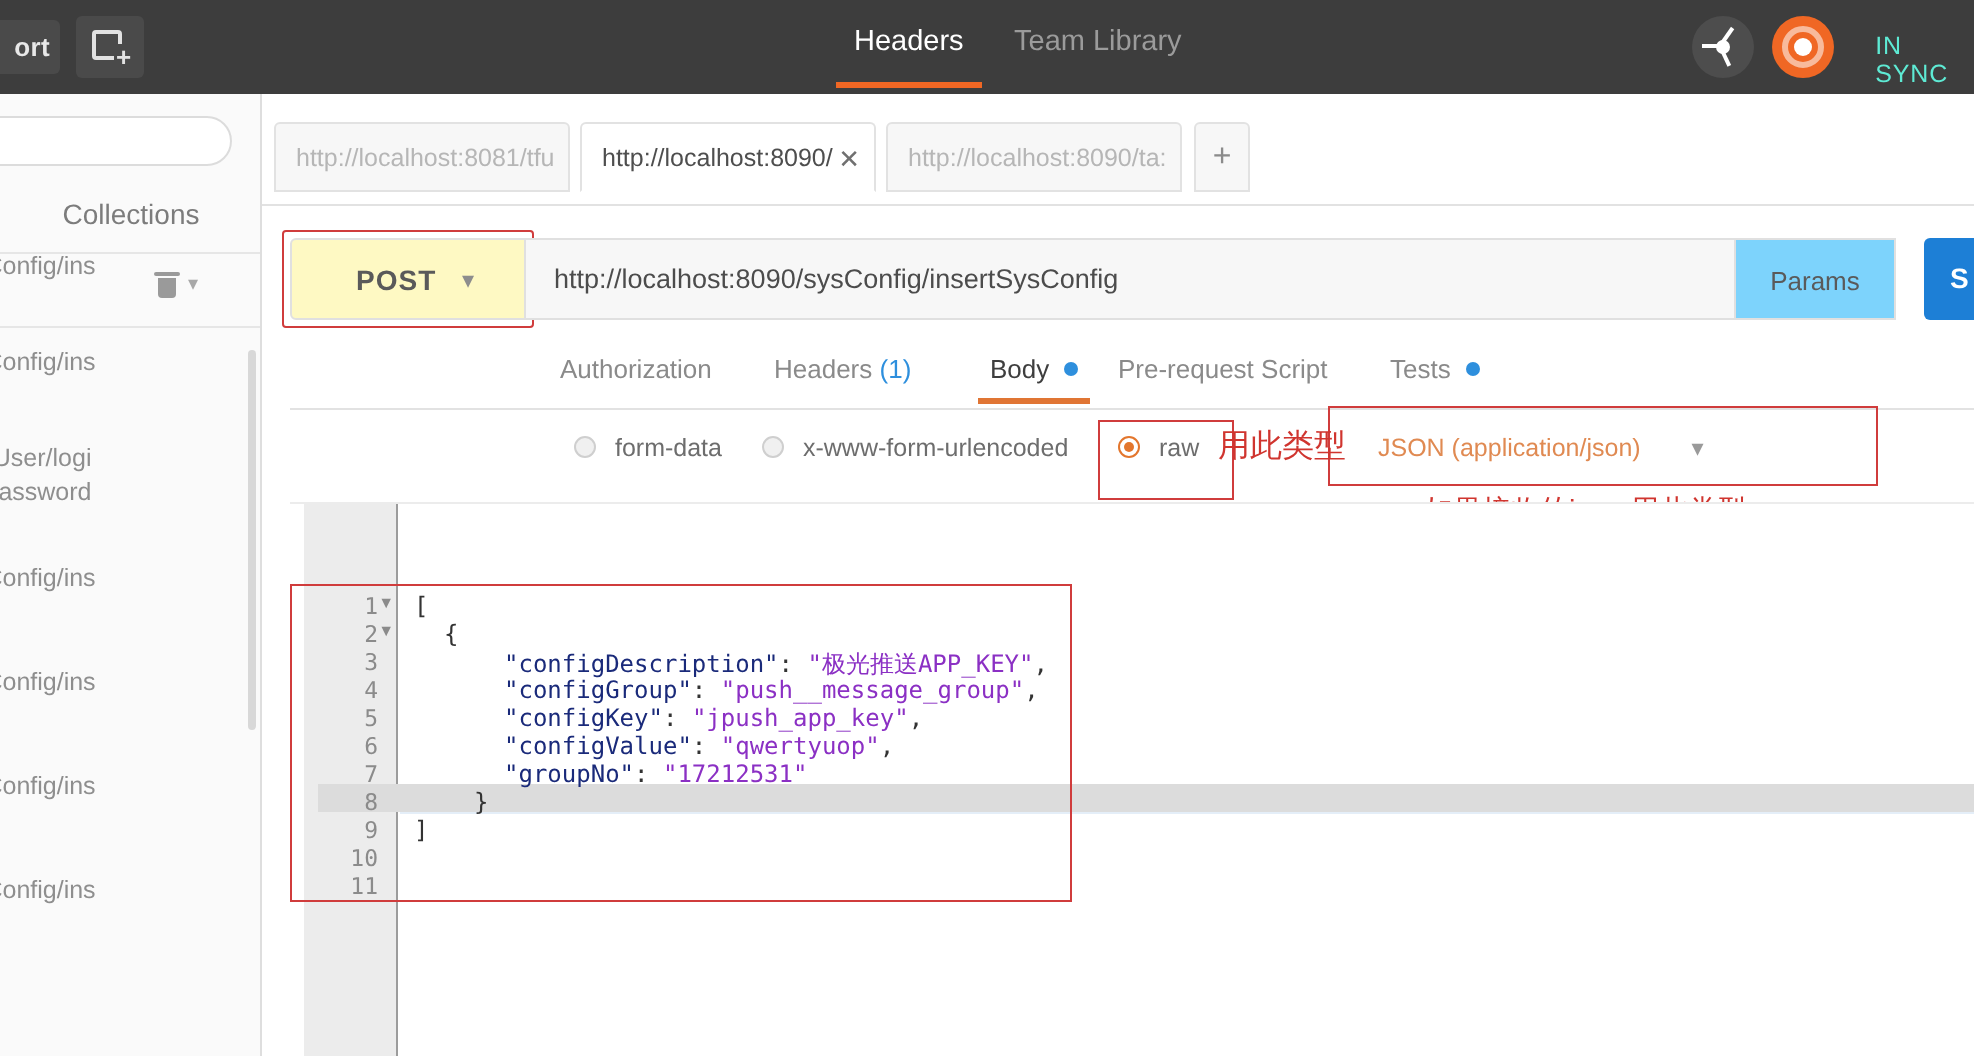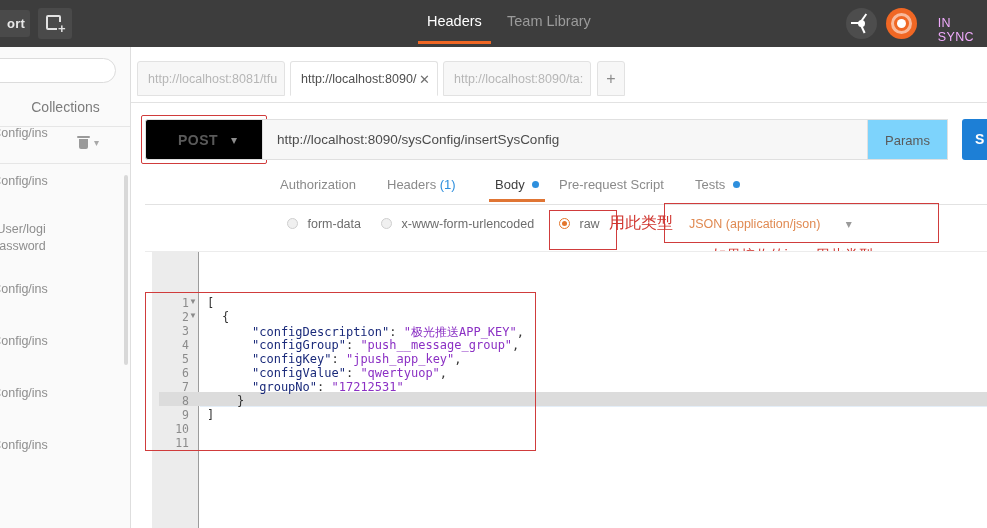--- a/index.html
+++ b/index.html
@@ -73,21 +73,21 @@
   .ic-sync .ring {
     position: absolute; left: 5px; top: 5px; width: 21px; height: 21px;
     border-radius: 50%; border: 3px solid #ffffff; opacity:.55;
   }
   .ic-sync .core {
     position: absolute; left: 11px; top: 11px; width: 9px; height: 9px;
     border-radius: 50%; background: #fff;
   }
   .sync-label {
     position: absolute; right: 5px; top: 16px;
-    font-size: 12.5px; color: #f0abfc; letter-spacing: .4px;
+    font-size: 12.5px; color: #5eead4; letter-spacing: .4px;
   }
 
   
   .sidebar {
     position: absolute; left: 0; top: 47px; width: 131px; height: 481px;
     background: #fafafa; border-right: 1px solid #dedede;
     overflow: hidden;
   }
   .search-box {
     position: absolute; left: -48px; top: 11px; width: 164px; height: 25px;
@@ -159,21 +159,21 @@
     position: absolute; left: 466px; top: 0; width: 28px; height: 35px;
     border: 1px solid #e2e2e2; border-radius: 3px 3px 0 0;
     background: #f7f7f7; color: #8b8b8b; font-size: 16px;
     line-height: 33px; text-align: center;
   }
 
   
   .url-row { position: absolute; left: 14px; top: 72px; width: 842px; height: 41px; }
   .method-sel {
     position: absolute; left: 0; top: 0; width: 118px; height: 41px;
-    background: #000000; border: 1px solid #e0e0e0; border-radius: 3px 0 0 3px;
+    background: #fef9c3; border: 1px solid #e0e0e0; border-radius: 3px 0 0 3px;
   }
   .method-sel .label {
     position: absolute; left: 32px; top: 12px;
     font-size: 14px; font-weight: bold; color: #5a5a5a; letter-spacing: .5px;
   }
   .method-sel .chev {
     position: absolute; left: 85px; top: 13px;
     font-size: 12px; color: #8d8d8d;
   }
   .method-hl {

